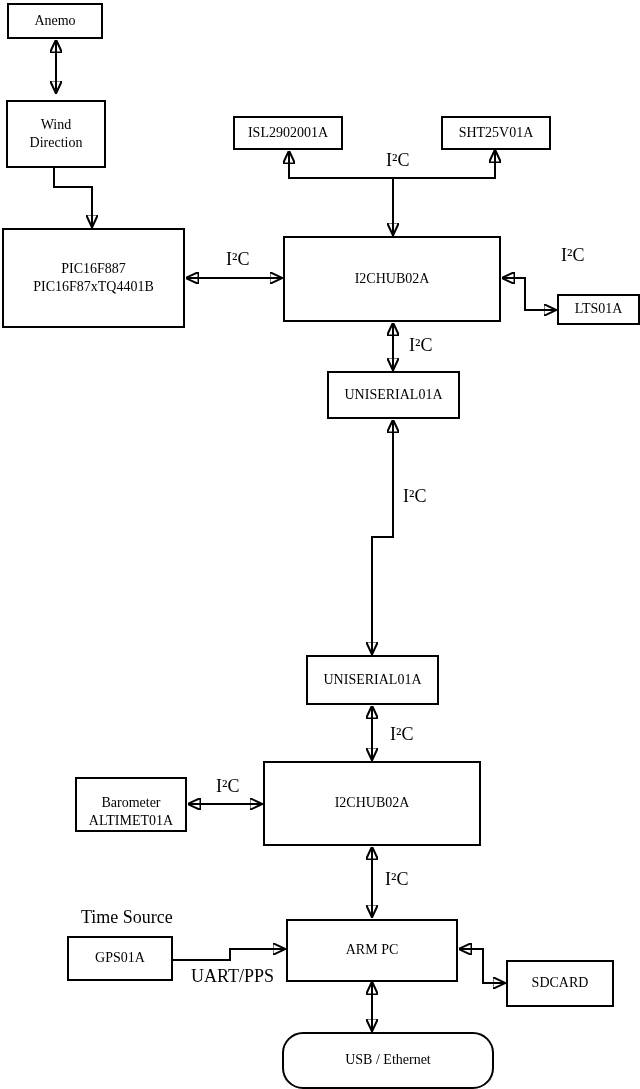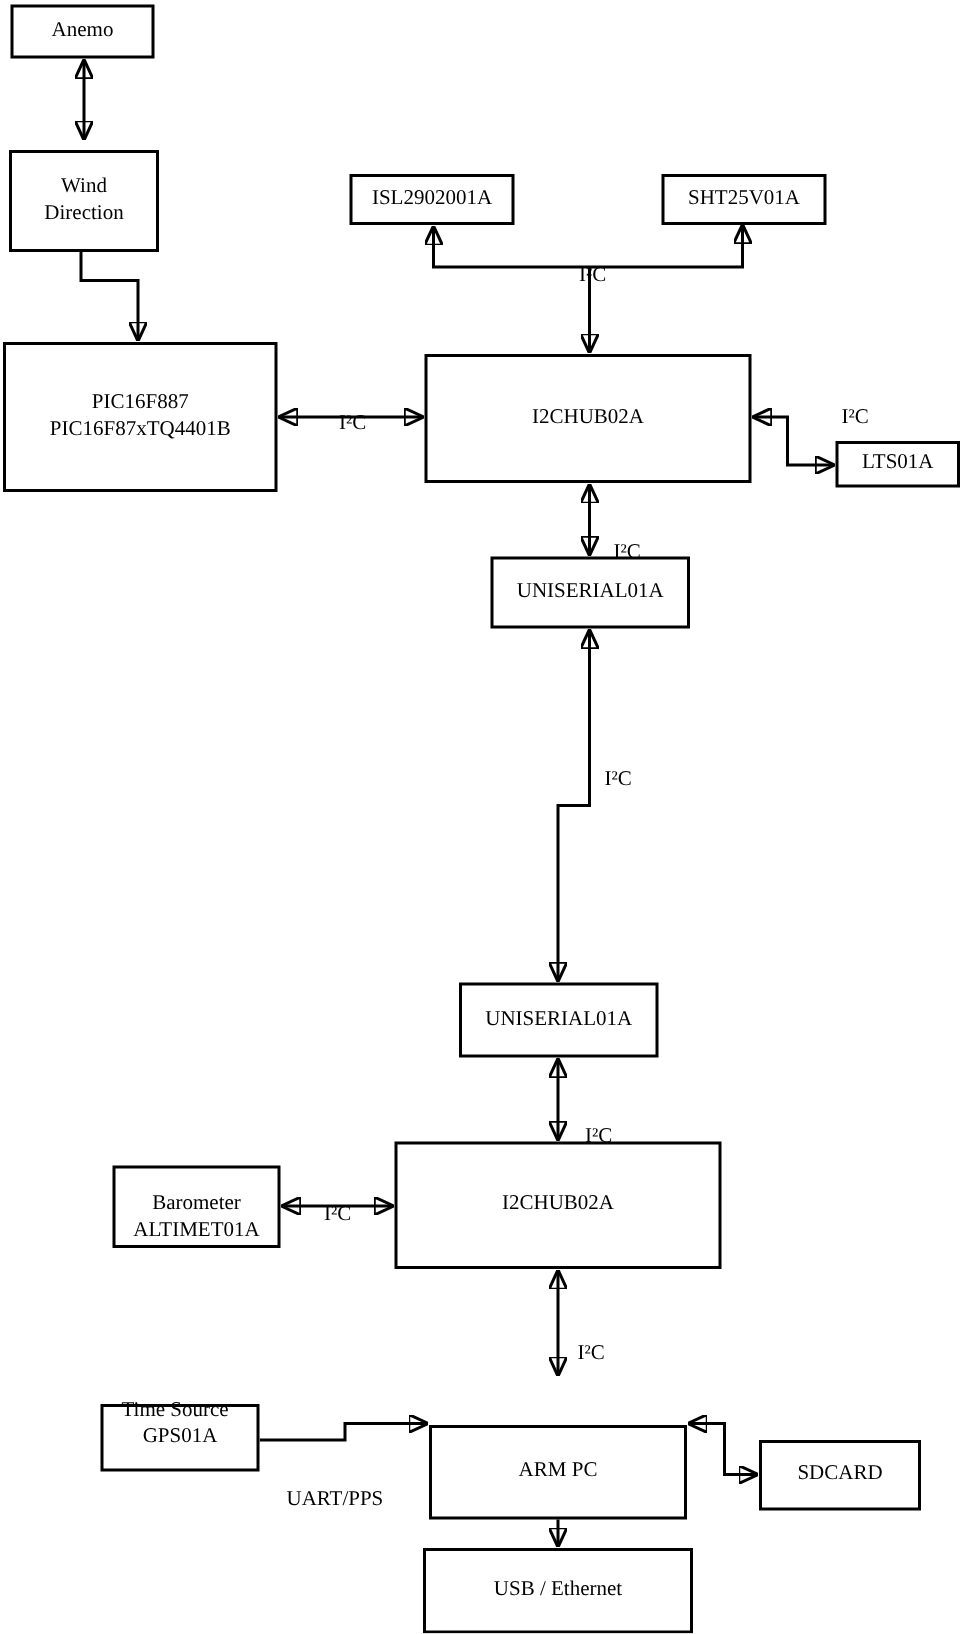--- a/index.html
+++ b/index.html
@@ -29,24 +29,23 @@
     display: flex;
     align-items: center;
     justify-content: center;
     text-align: center;
     font-size: 14px;
     line-height: 1.3;
   }
   .node .node-label { white-space: pre-line; }
   .wire-label {
     position: absolute;
-    font-size: 14px;
+    font-size: 18px;
     line-height: 1.1;
     white-space: nowrap;
-    margin-top: 25px;
   }
 </style>
 </head>
 <body>
 
 <div class="canvas">
 
   <svg class="wires" width="640" height="1089" viewBox="0 0 640 1089" aria-hidden="true">
     <defs>
       <marker id="arrow" viewBox="0 0 13 12" markerWidth="13" markerHeight="12" refX="12.5" refY="6" orient="auto-start-reverse" markerUnits="userSpaceOnUse">
@@ -110,33 +109,33 @@
 
   <div class="node" style="left:263px; top:761px; width:218px; height:85px;">
     <span class="node-label">I2CHUB02A</span>
   </div>
 
   <div class="node" style="left:75px; top:777px; width:112px; height:55px;align-items:flex-end;">
     <span class="node-label">Barometer
 ALTIMET01A</span>
   </div>
 
-  <div class="node" style="left:286px; top:950px; width:172px; height:63px;">
+  <div class="node" style="left:286px; top:919px; width:172px; height:63px;">
     <span class="node-label">ARM PC</span>
   </div>
 
   <div class="node" style="left:67px; top:936px; width:106px; height:45px;">
     <span class="node-label">GPS01A</span>
   </div>
 
   <div class="node" style="left:506px; top:960px; width:108px; height:47px;">
     <span class="node-label">SDCARD</span>
   </div>
 
-  <div class="node" style="left:282px; top:1032px; width:180px; height:57px;">
+  <div class="node" style="left:282px; top:1032px; width:212px; height:57px;border-radius:21px;">
     <span class="node-label">USB / Ethernet</span>
   </div>
 
   <span class="wire-label" style="left:386px; top:151px;">I²C</span>
   <span class="wire-label" style="left:226px; top:250px;">I²C</span>
   <span class="wire-label" style="left:561px; top:246px;">I²C</span>
   <span class="wire-label" style="left:409px; top:336px;">I²C</span>
   <span class="wire-label" style="left:403px; top:487px;">I²C</span>
   <span class="wire-label" style="left:390px; top:725px;">I²C</span>
   <span class="wire-label" style="left:216px; top:777px;">I²C</span>

